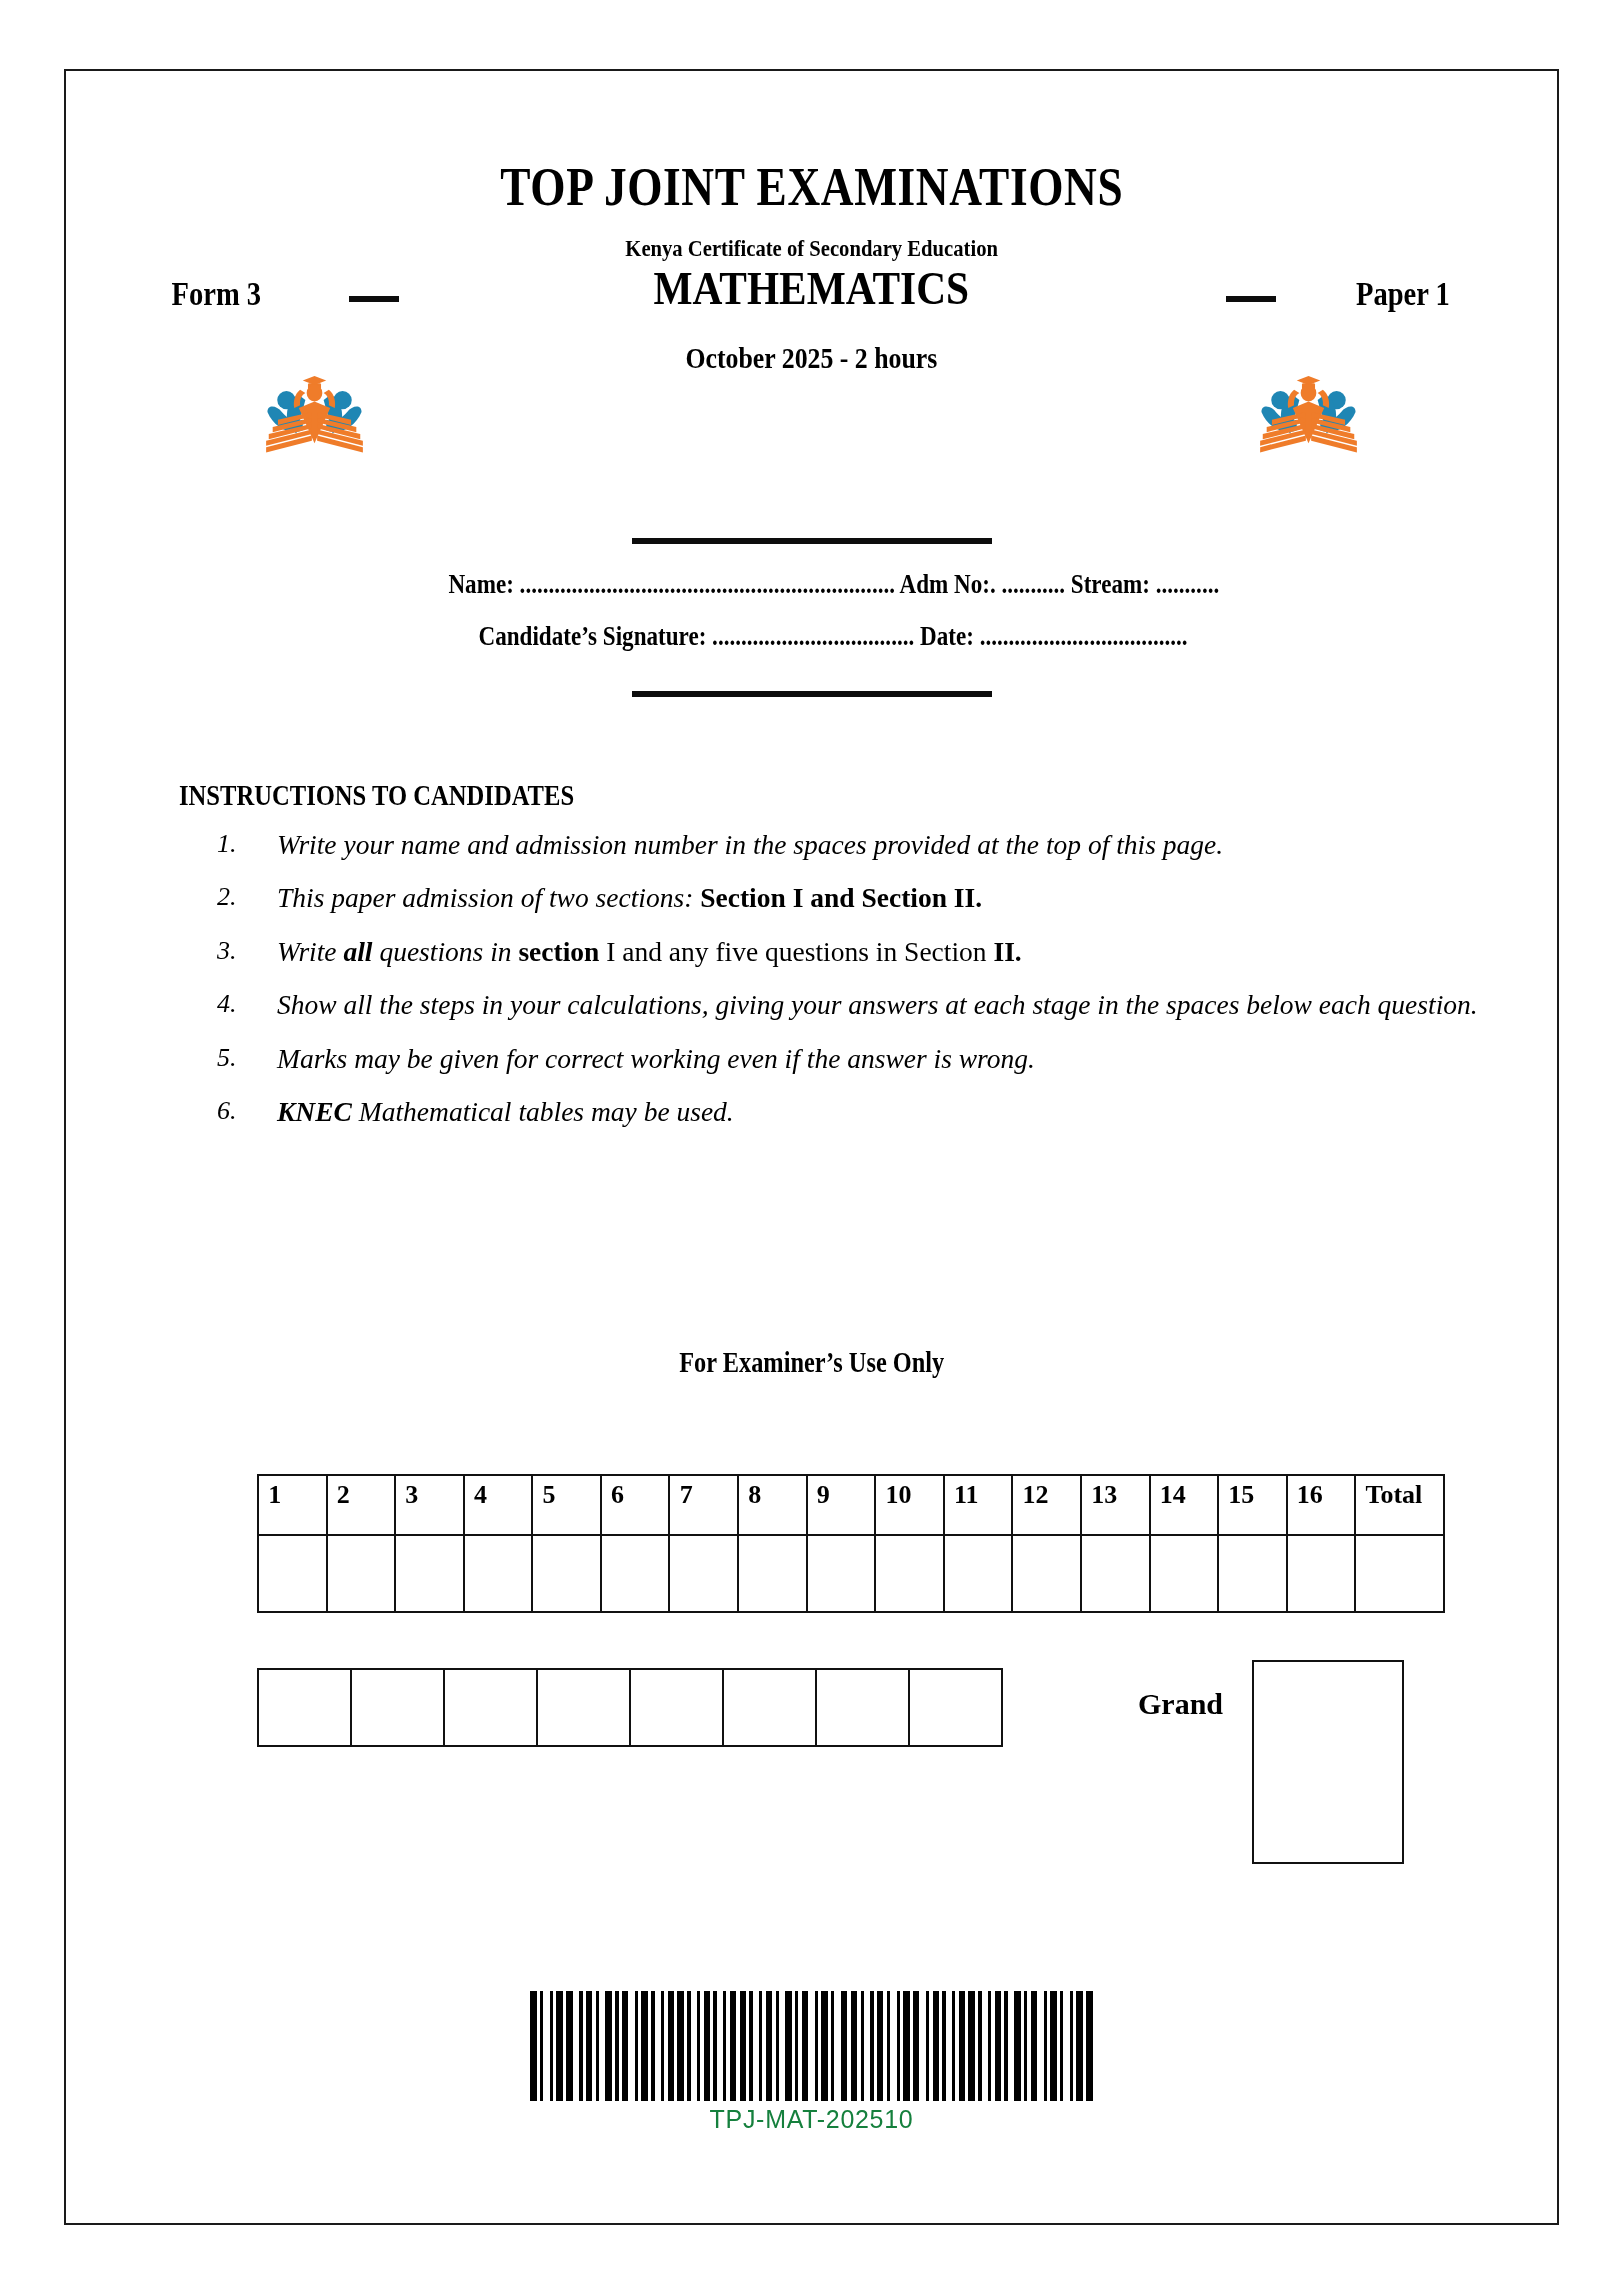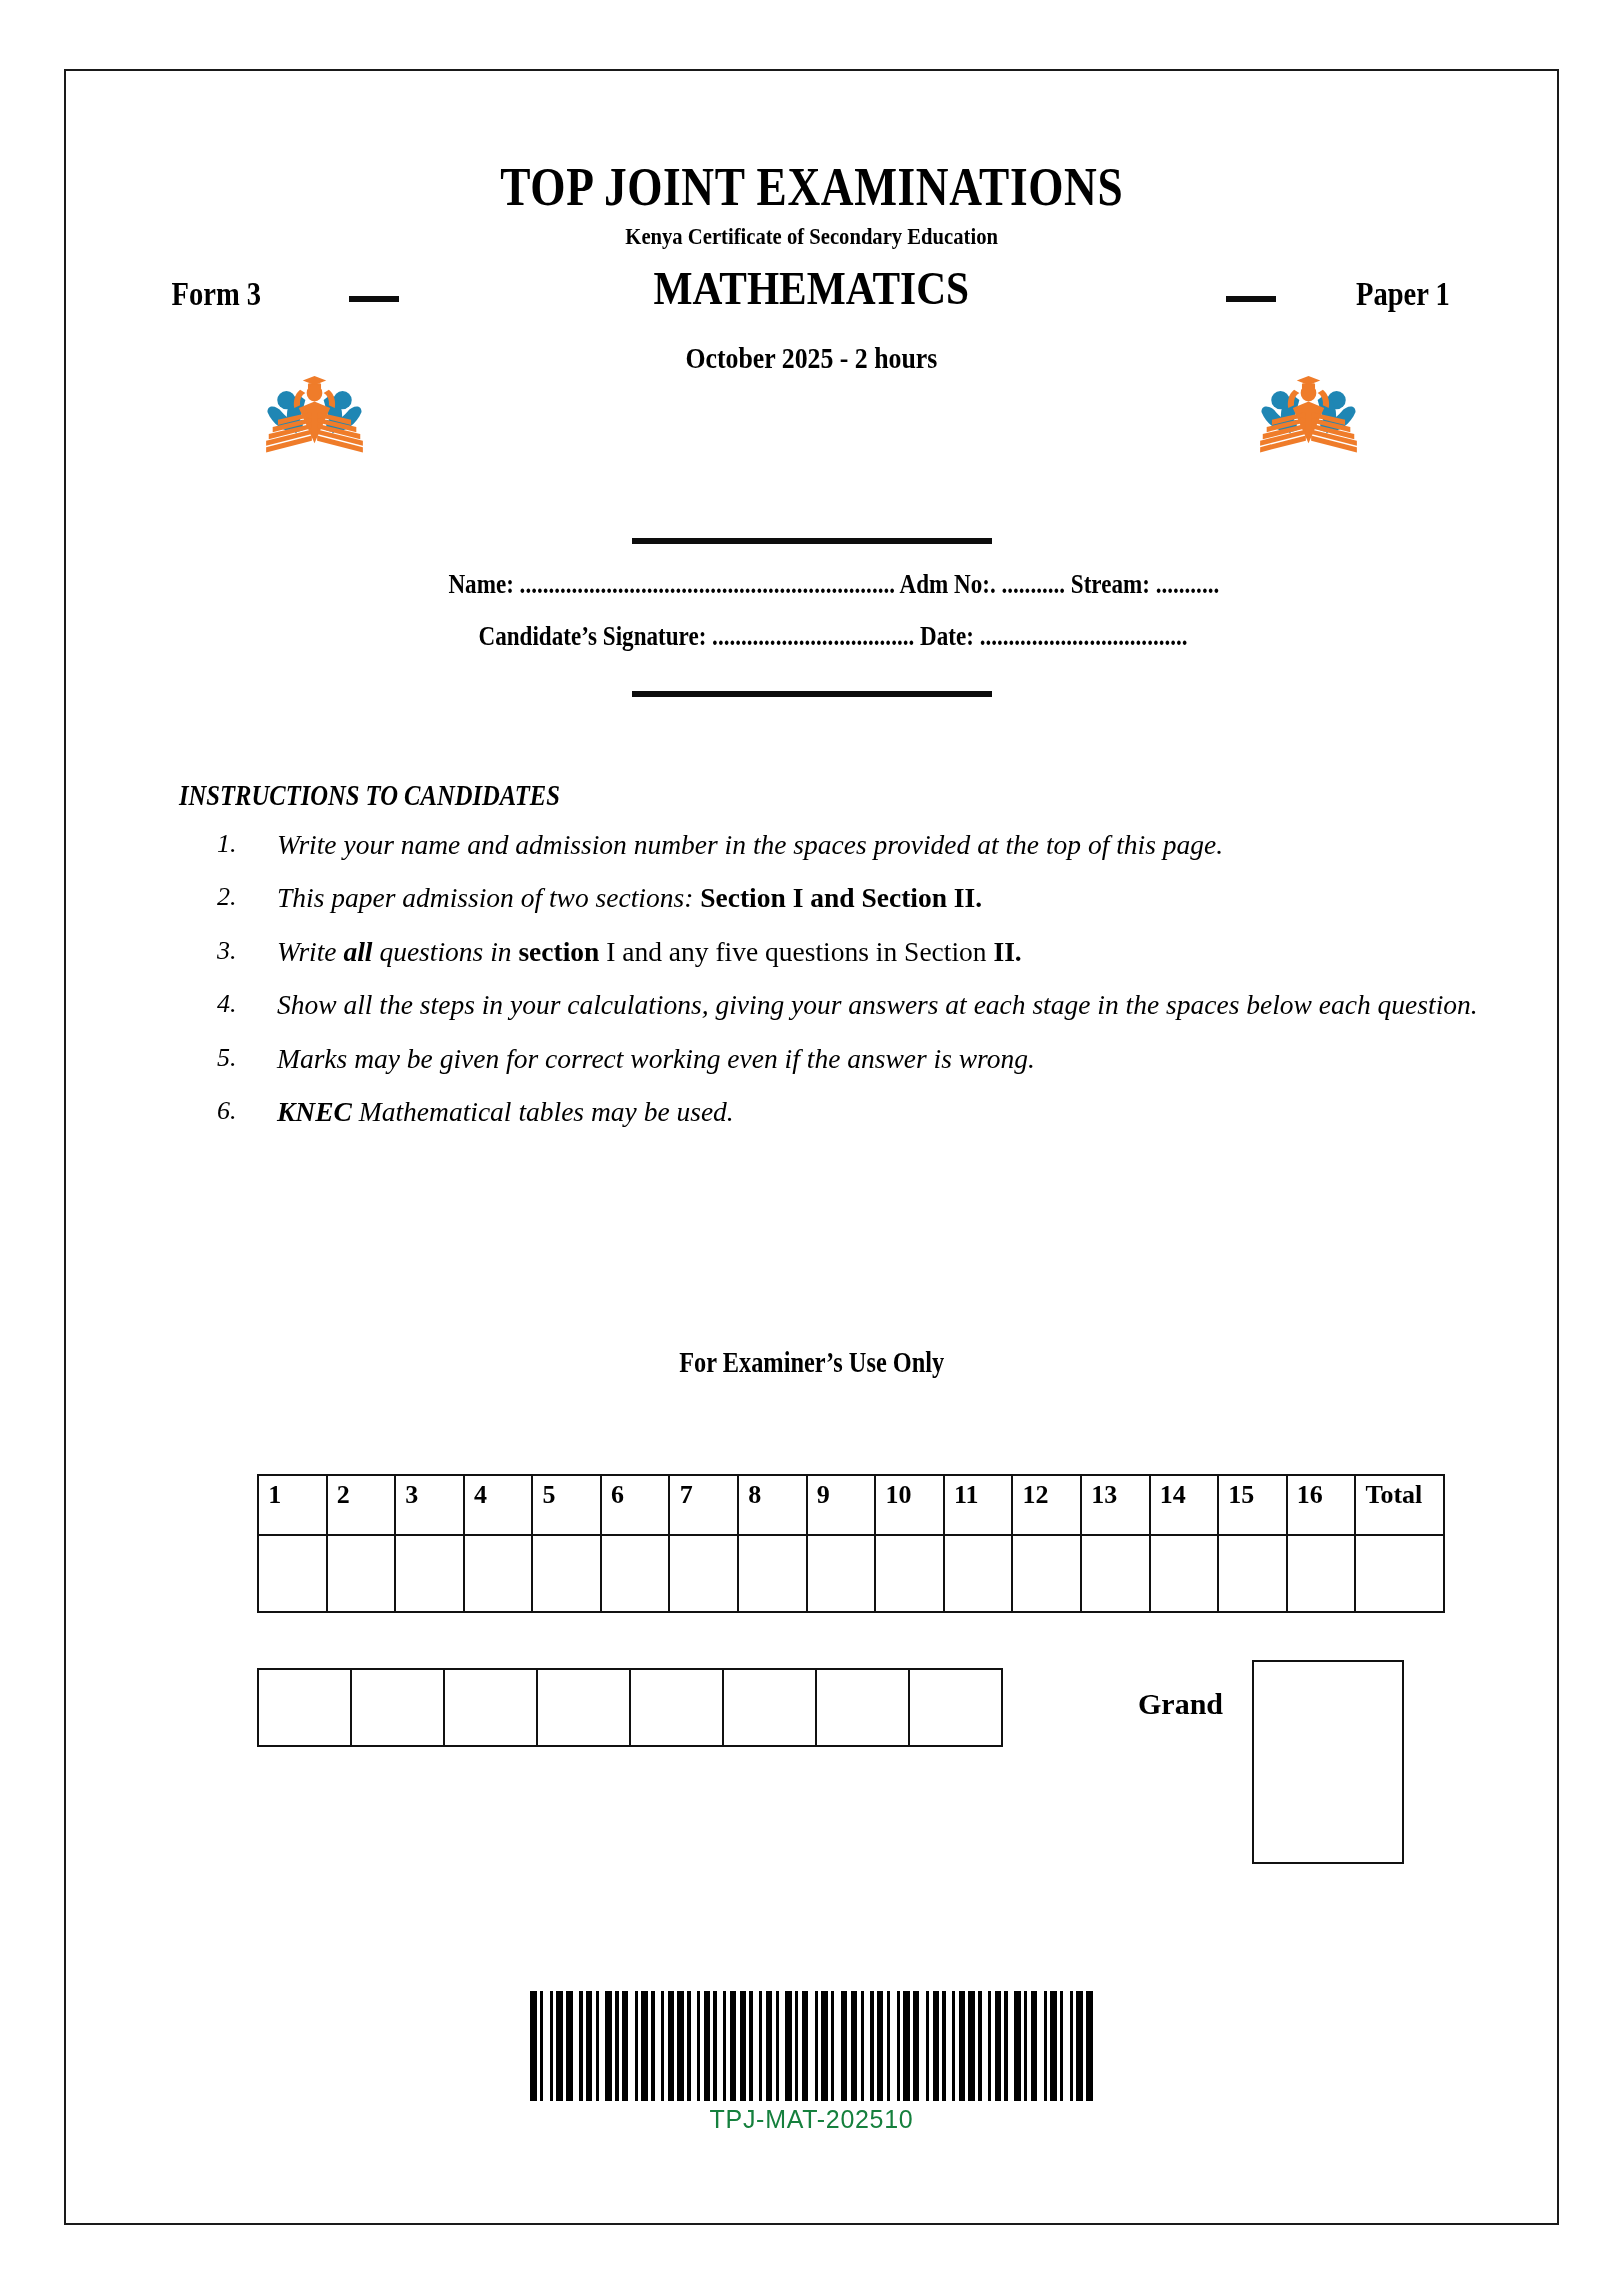--- a/index.html
+++ b/index.html
@@ -41,21 +41,21 @@
     width: 100%;
     text-align: center;
     font-size: 54px;
     font-weight: bold;
     letter-spacing: 0.7px;
   }
   #exam-title span { display: inline-block; transform: scaleX(0.84); }
 
   #exam-subtitle {
     position: absolute;
-    top: 152px;
+    top: 164px;
     left: 0;
     width: 100%;
     text-align: center;
     font-size: 24px;
     font-weight: bold;
   }
   #exam-subtitle span { display: inline-block; transform: scaleX(0.86); }
 
   
   #subject-row {
@@ -159,21 +159,20 @@
   .cand-line span { display: inline-block; transform: scaleX(0.84); }
   #cand-line-1 { margin-bottom: 19.6px; }
 
   
   #instructions-heading {
     position: absolute;
     top: 707px;
     left: 113px;
     font-size: 30px;
     font-weight: bold;
-    font-style: italic;
   }
   #instructions-heading span { display: inline-block; transform: scaleX(0.82); transform-origin: left center; }
 
   #instructions-list {
     position: absolute;
     top: 756px;
     left: 151px;
     width: 1296px;
   }
   .instr-item {

